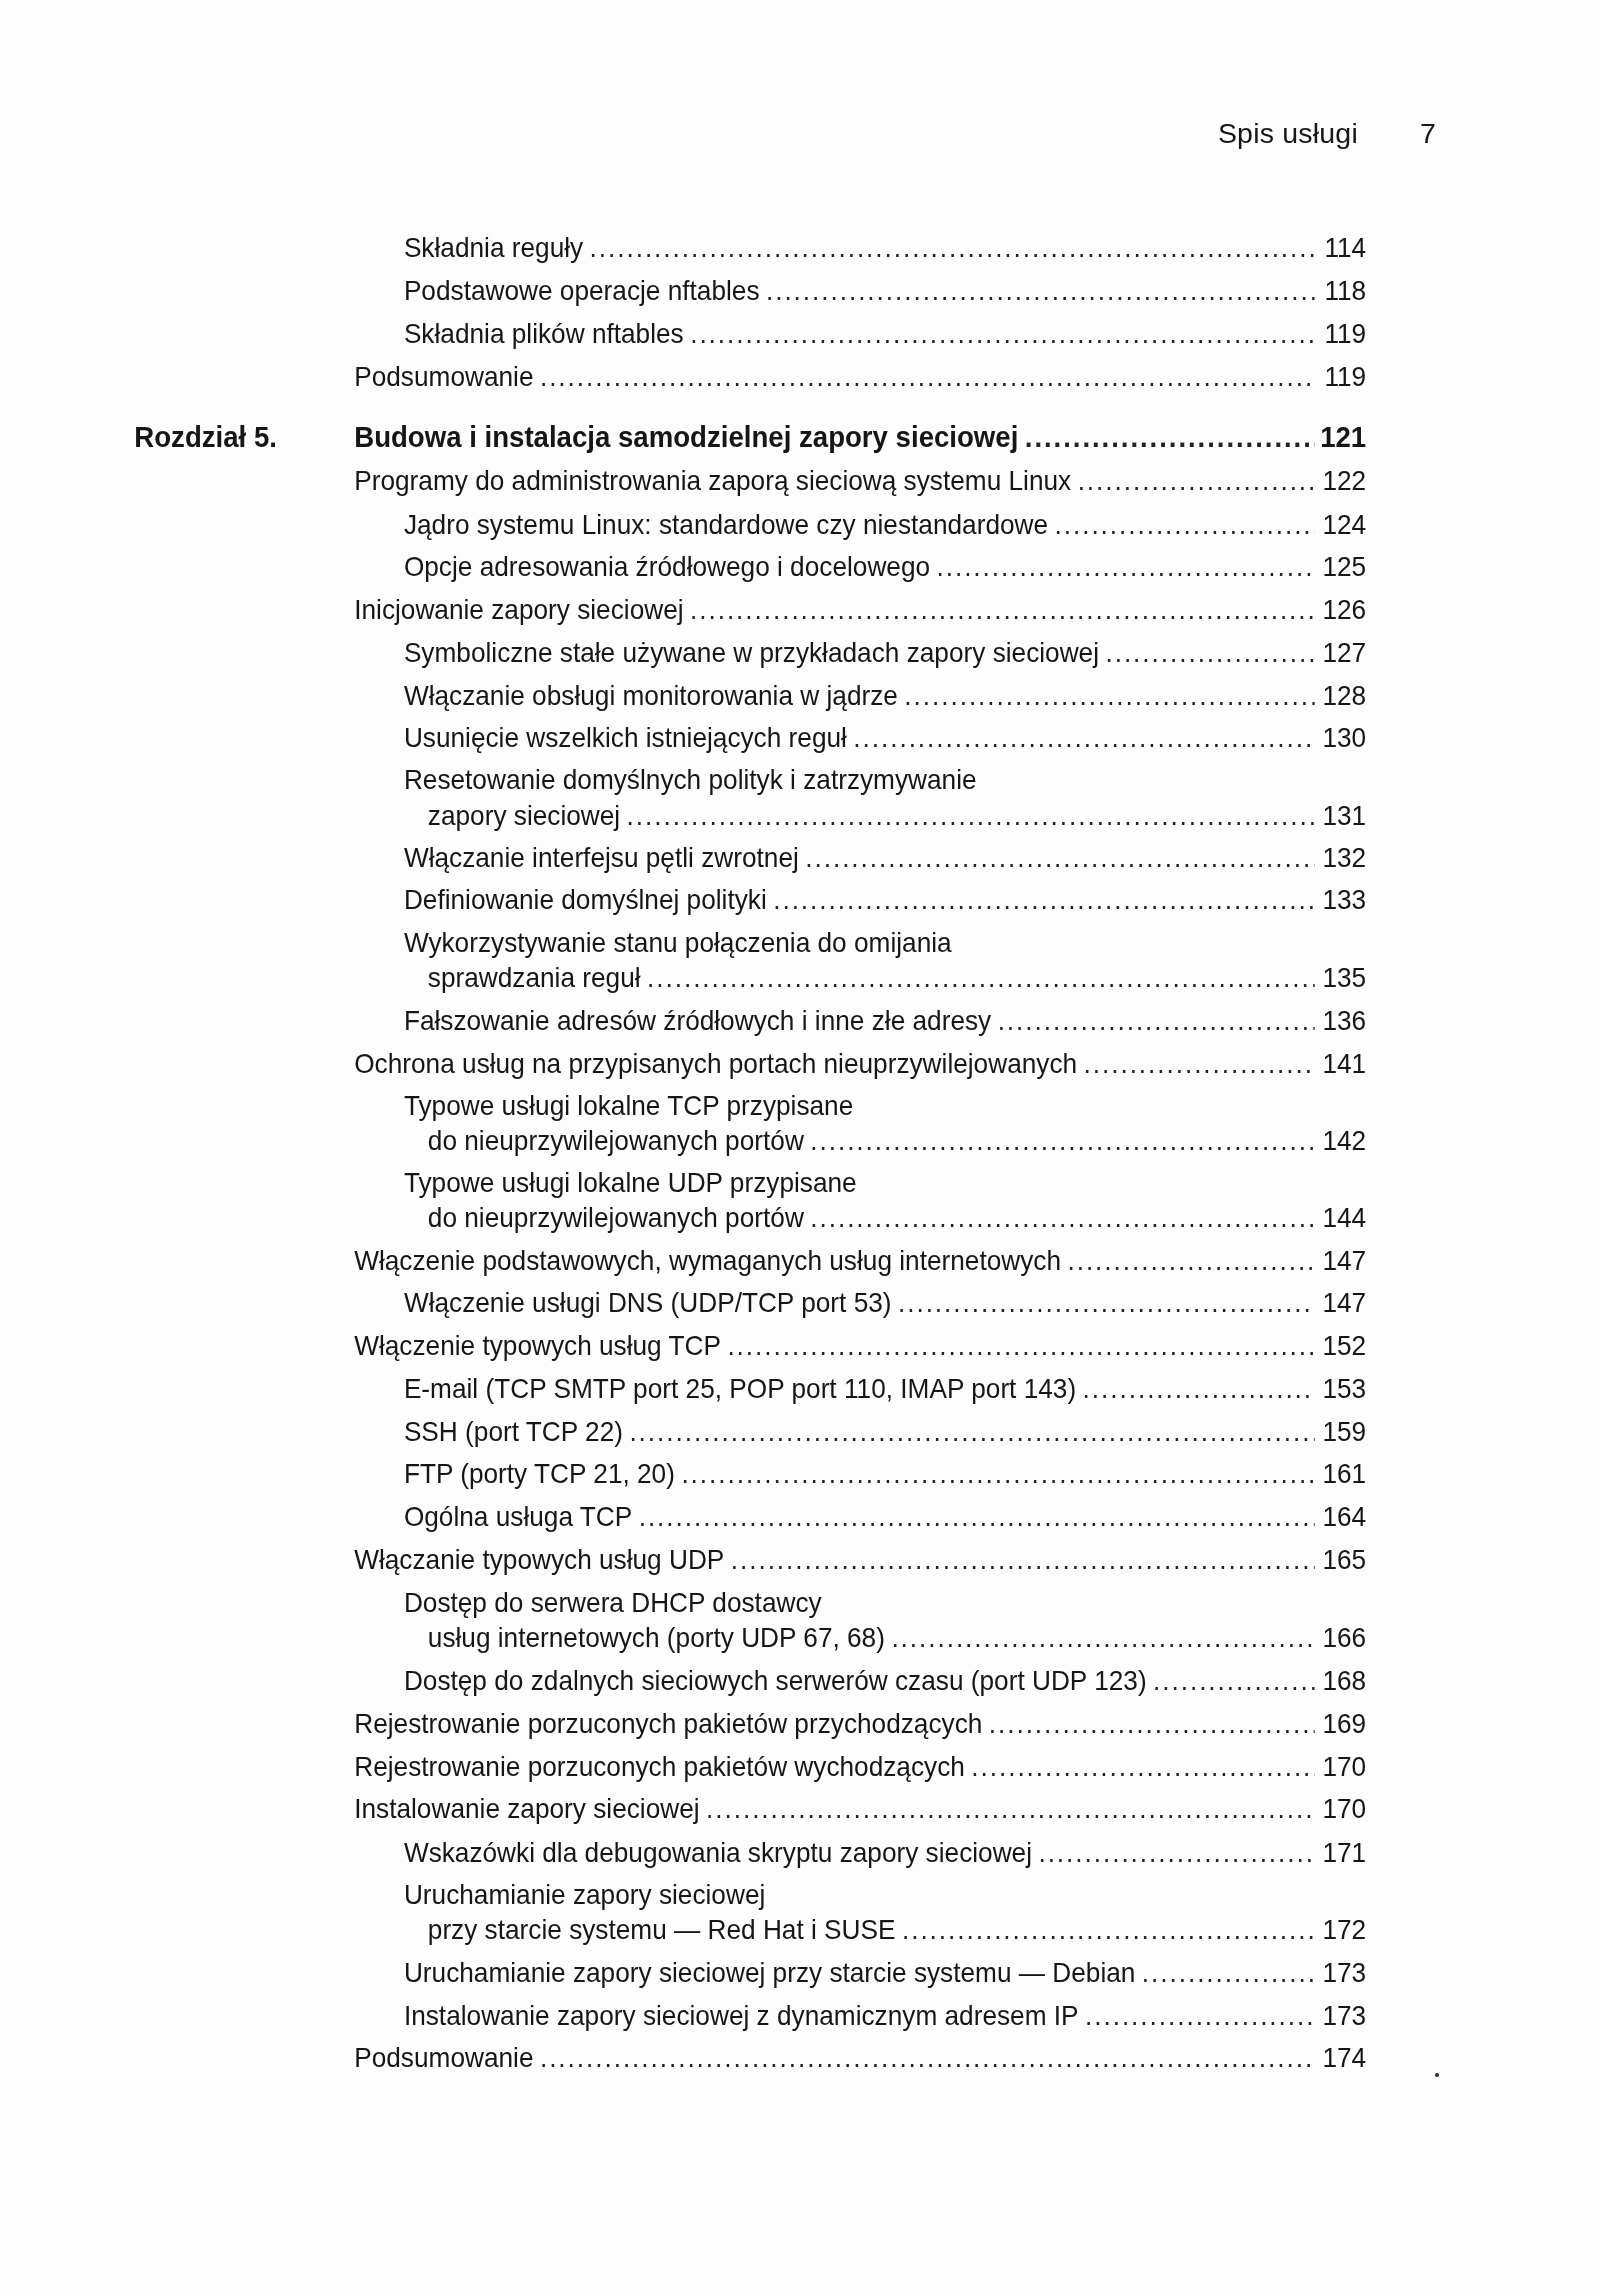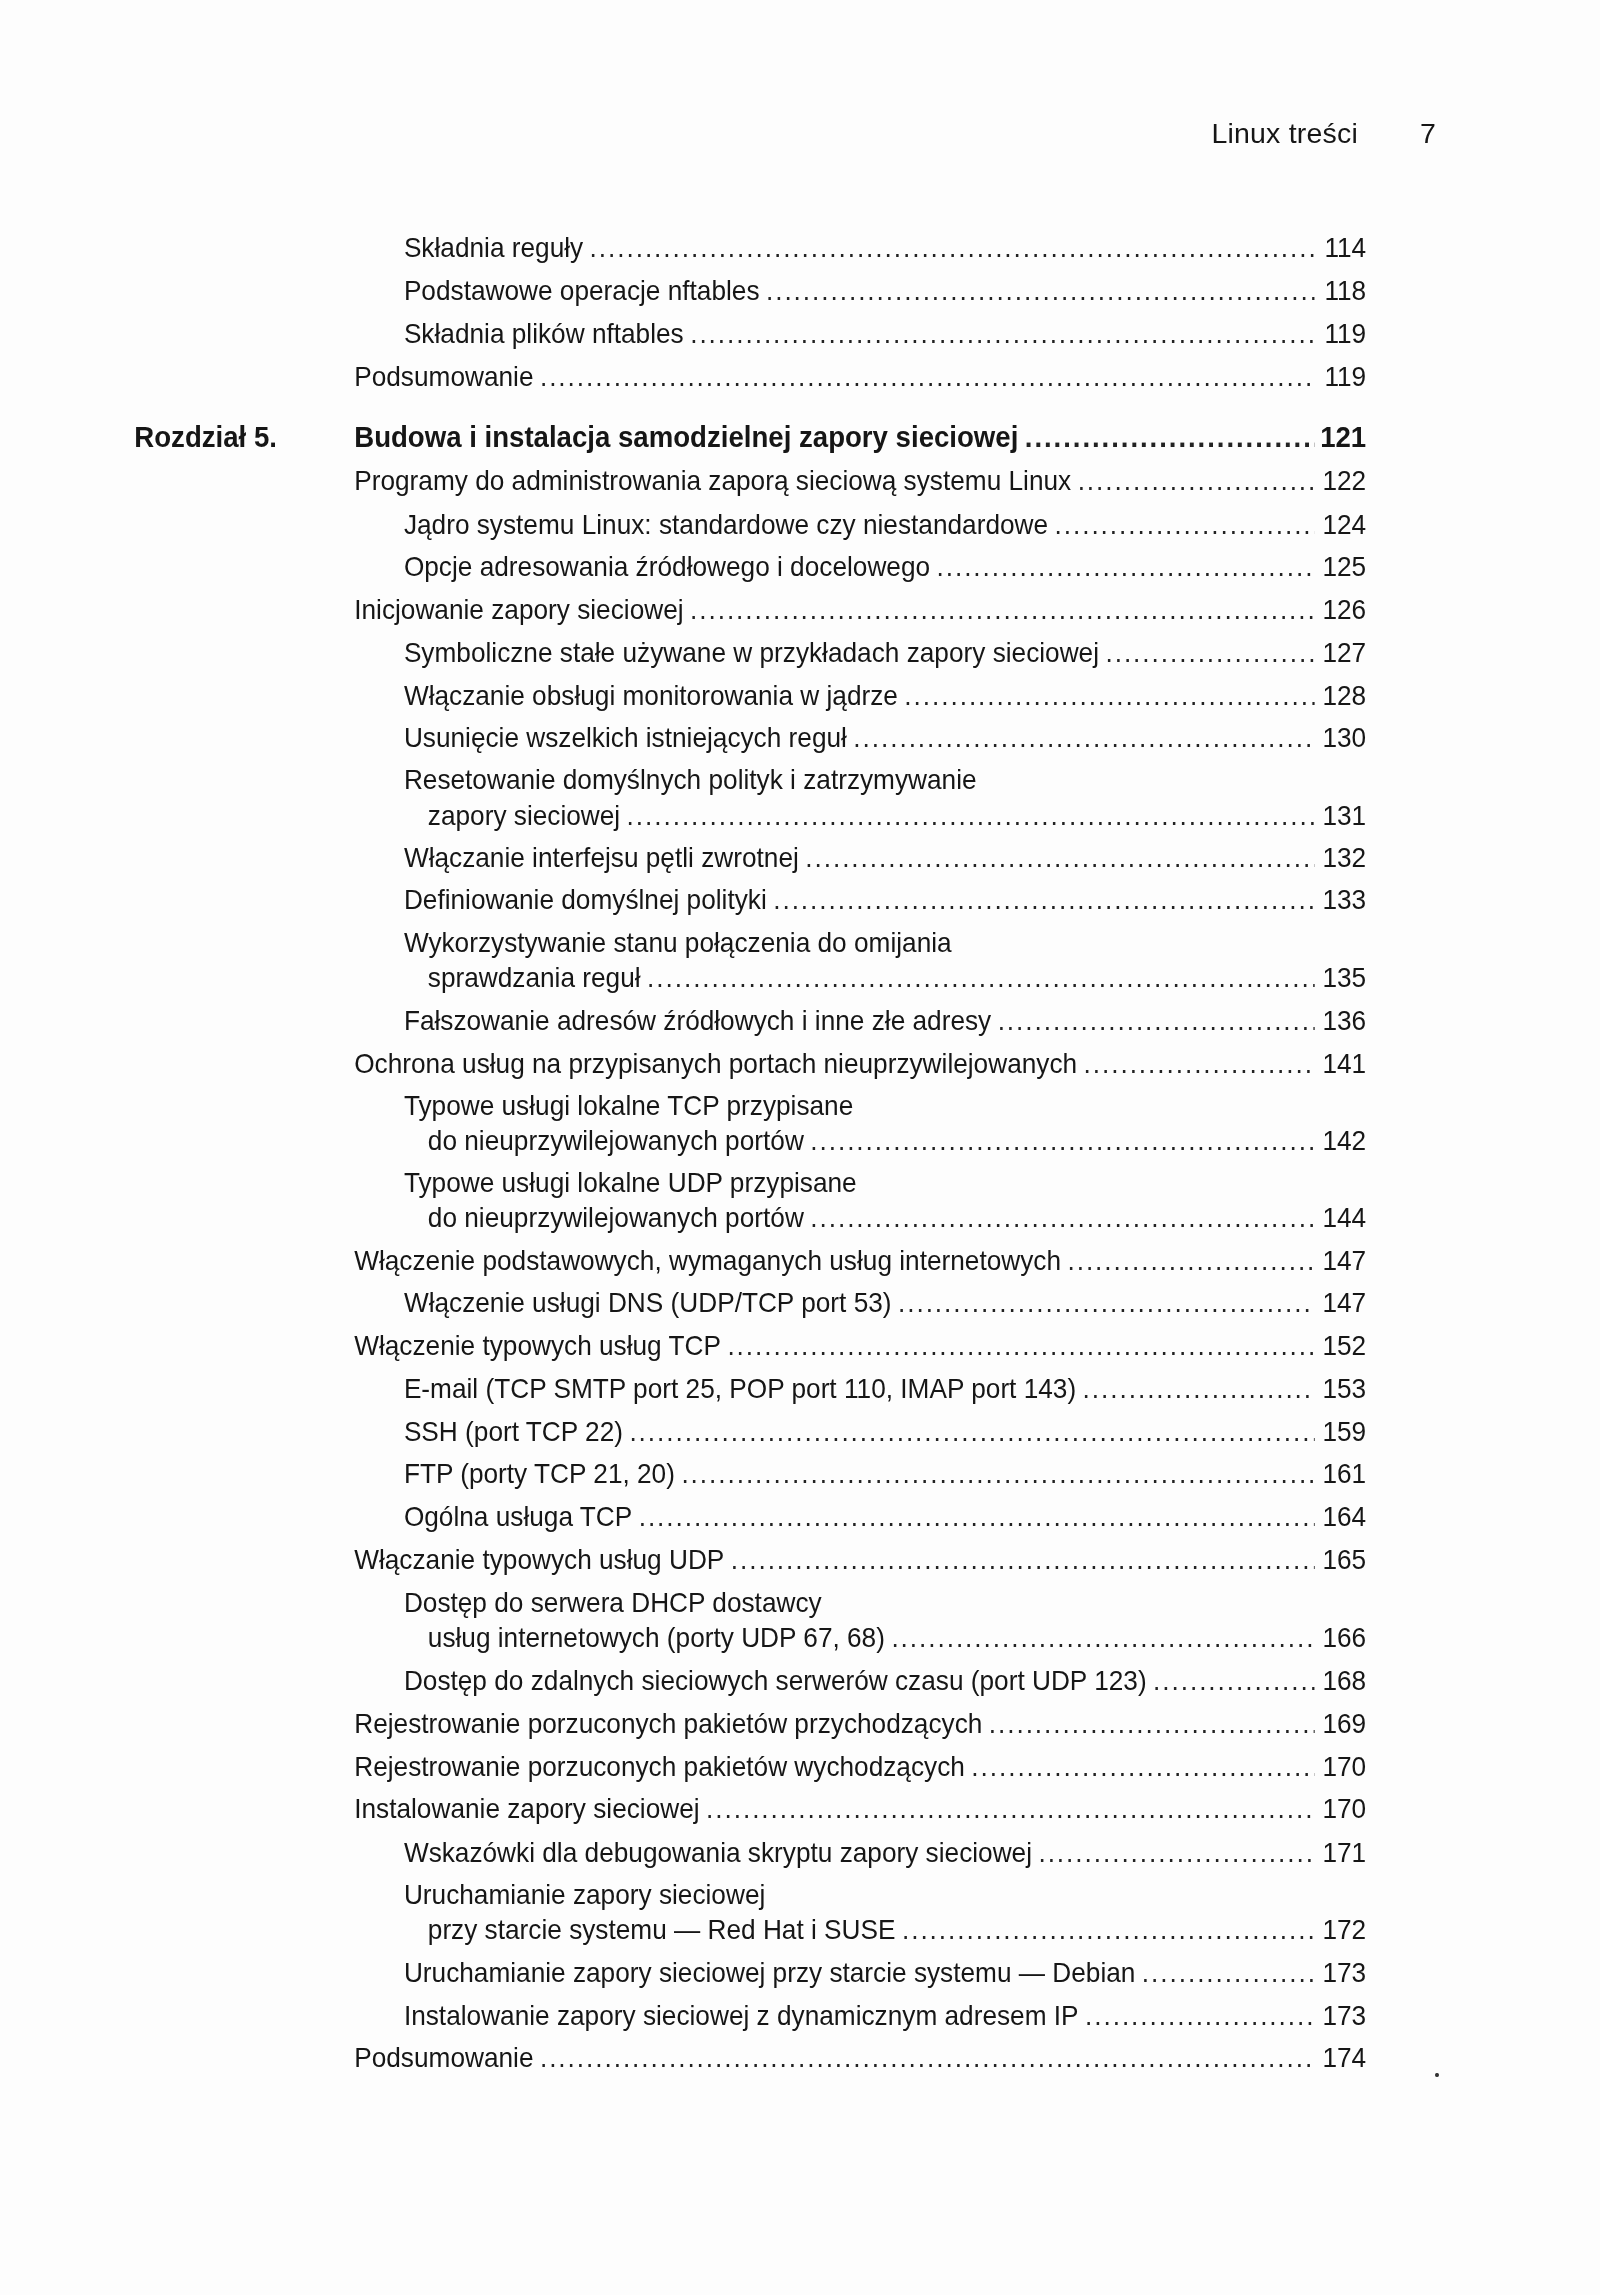--- a/index.html
+++ b/index.html
@@ -98,21 +98,21 @@
       background: #333;
       border-radius: 50%;
     }
   </style>
 </head>
 <body>
 
 <div class="page">
 
   <div class="running-head">
-    <span>Linux treści</span>
+    <span>Spis usługi</span>
     <span>7</span>
   </div>
 
   <div class="toc">
 
     <div class="row" style="top: 227px; width: 1739px;">
       <div class="entry lvl2" style="right: 254px; left: 439px;">
           <span class="title">Składnia reguły</span>
           <span class="leader"></span>
           <span class="page-num">114</span>

